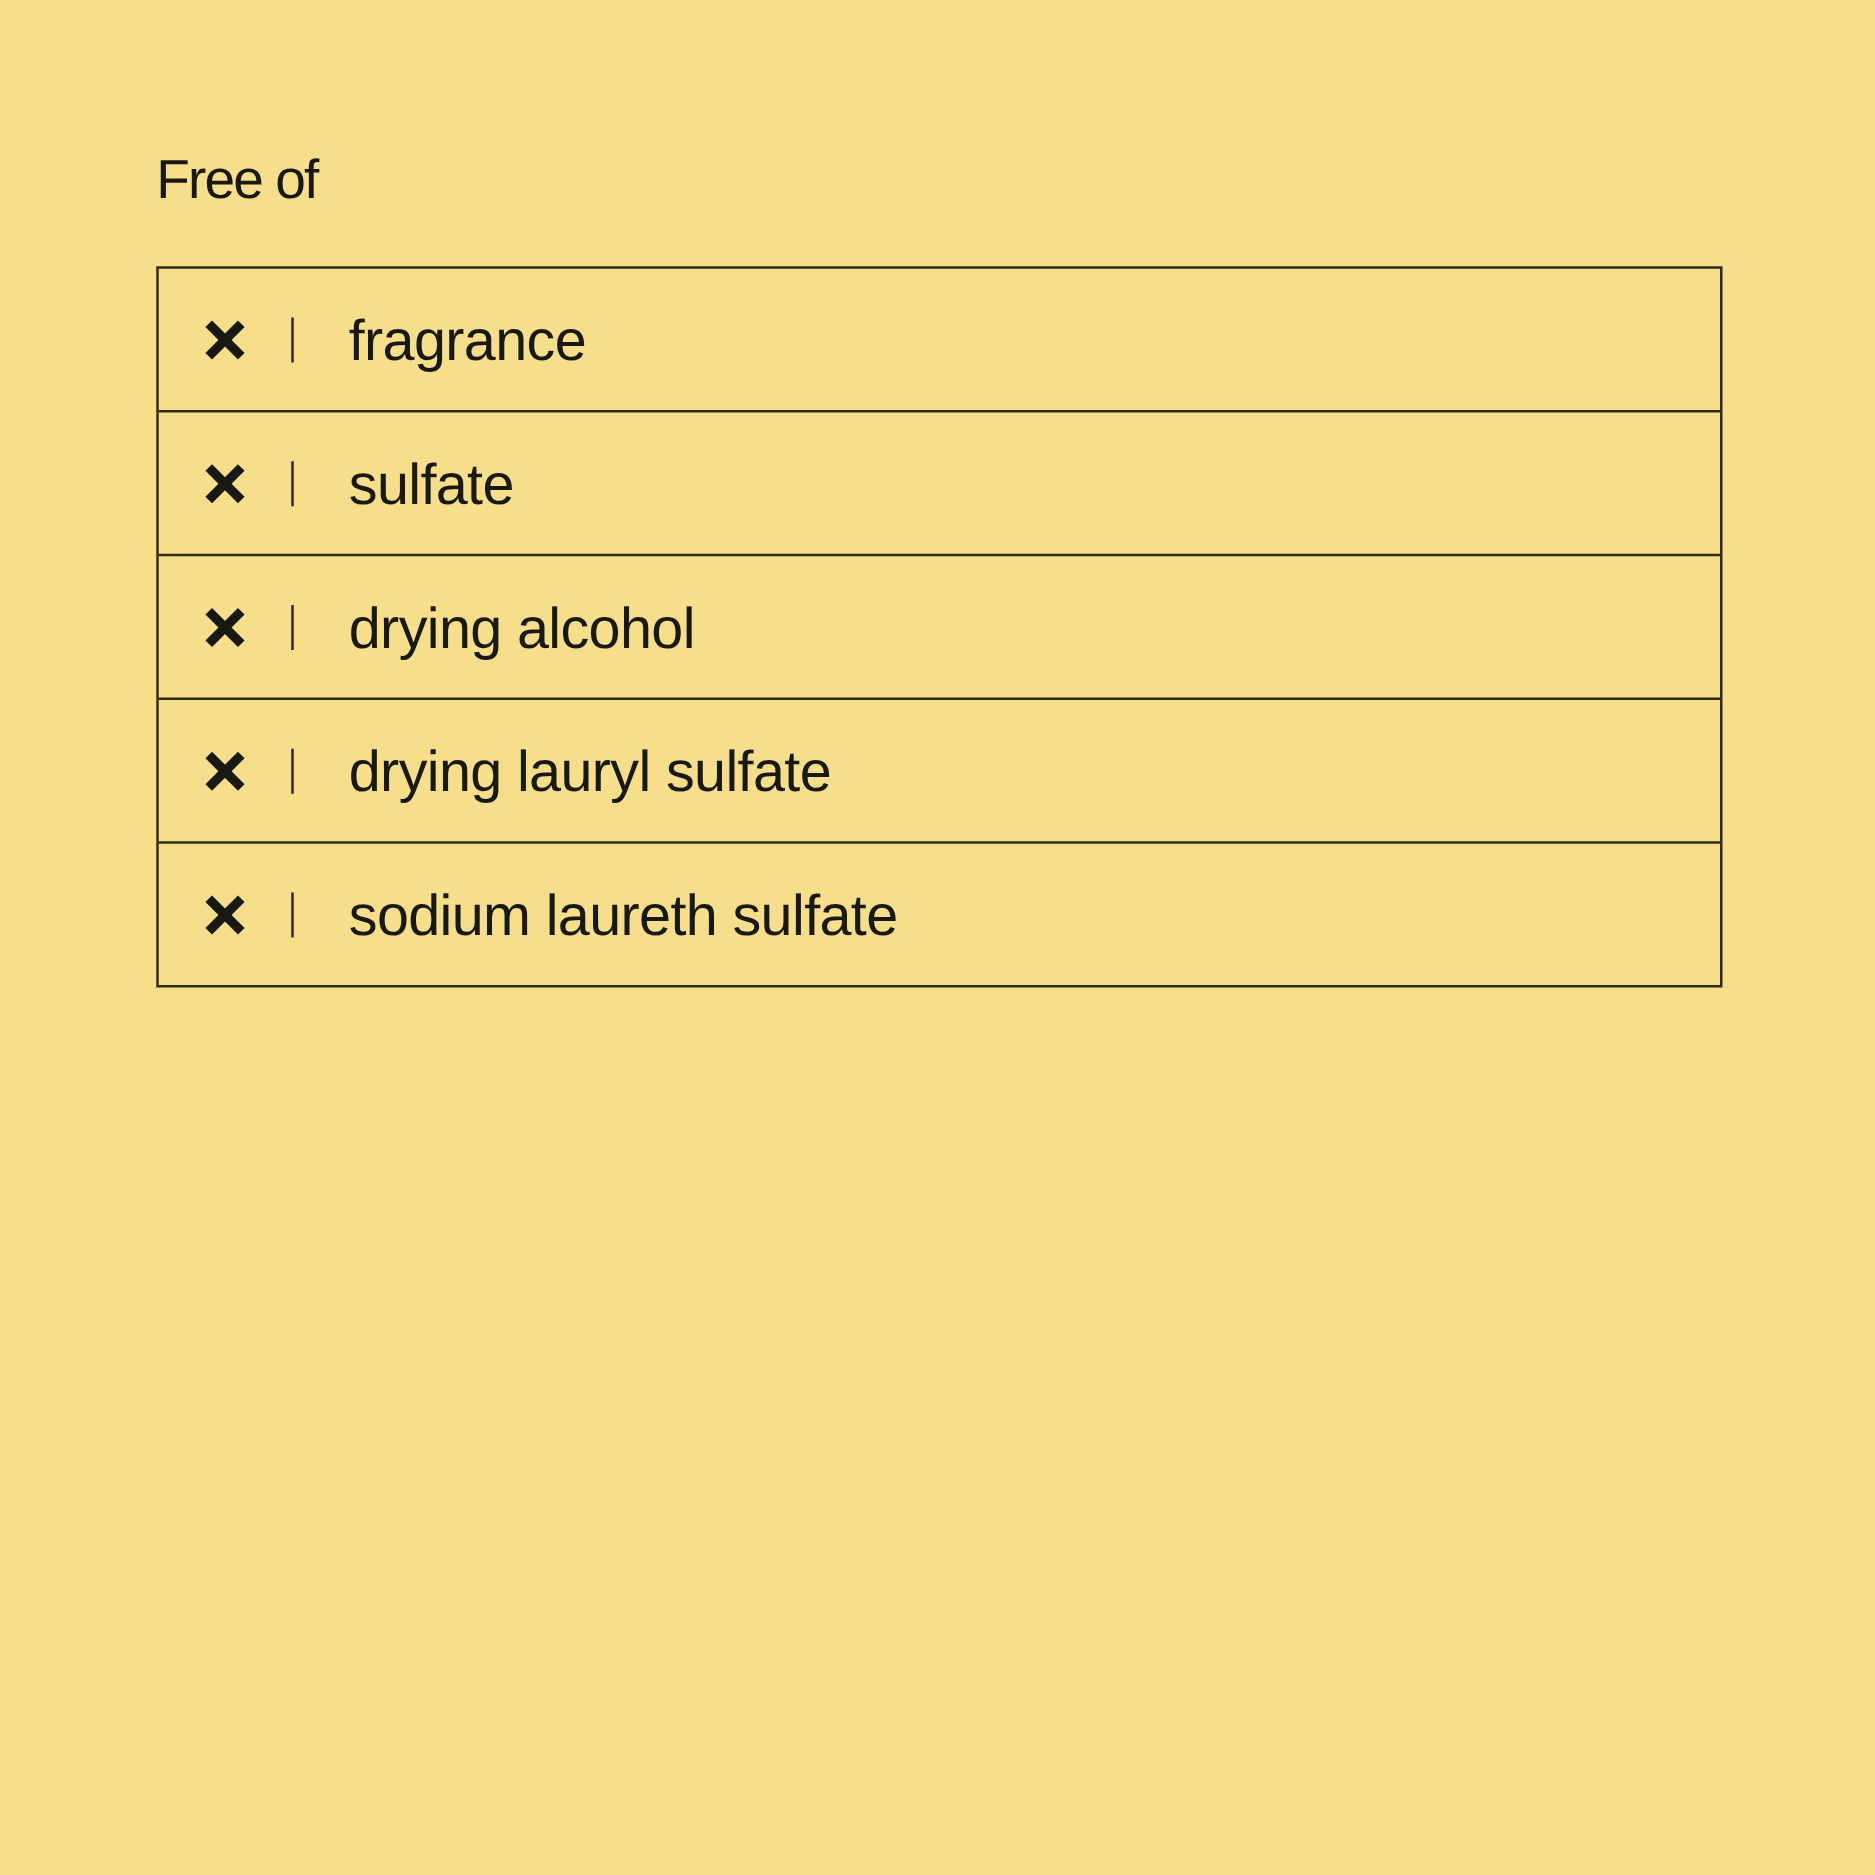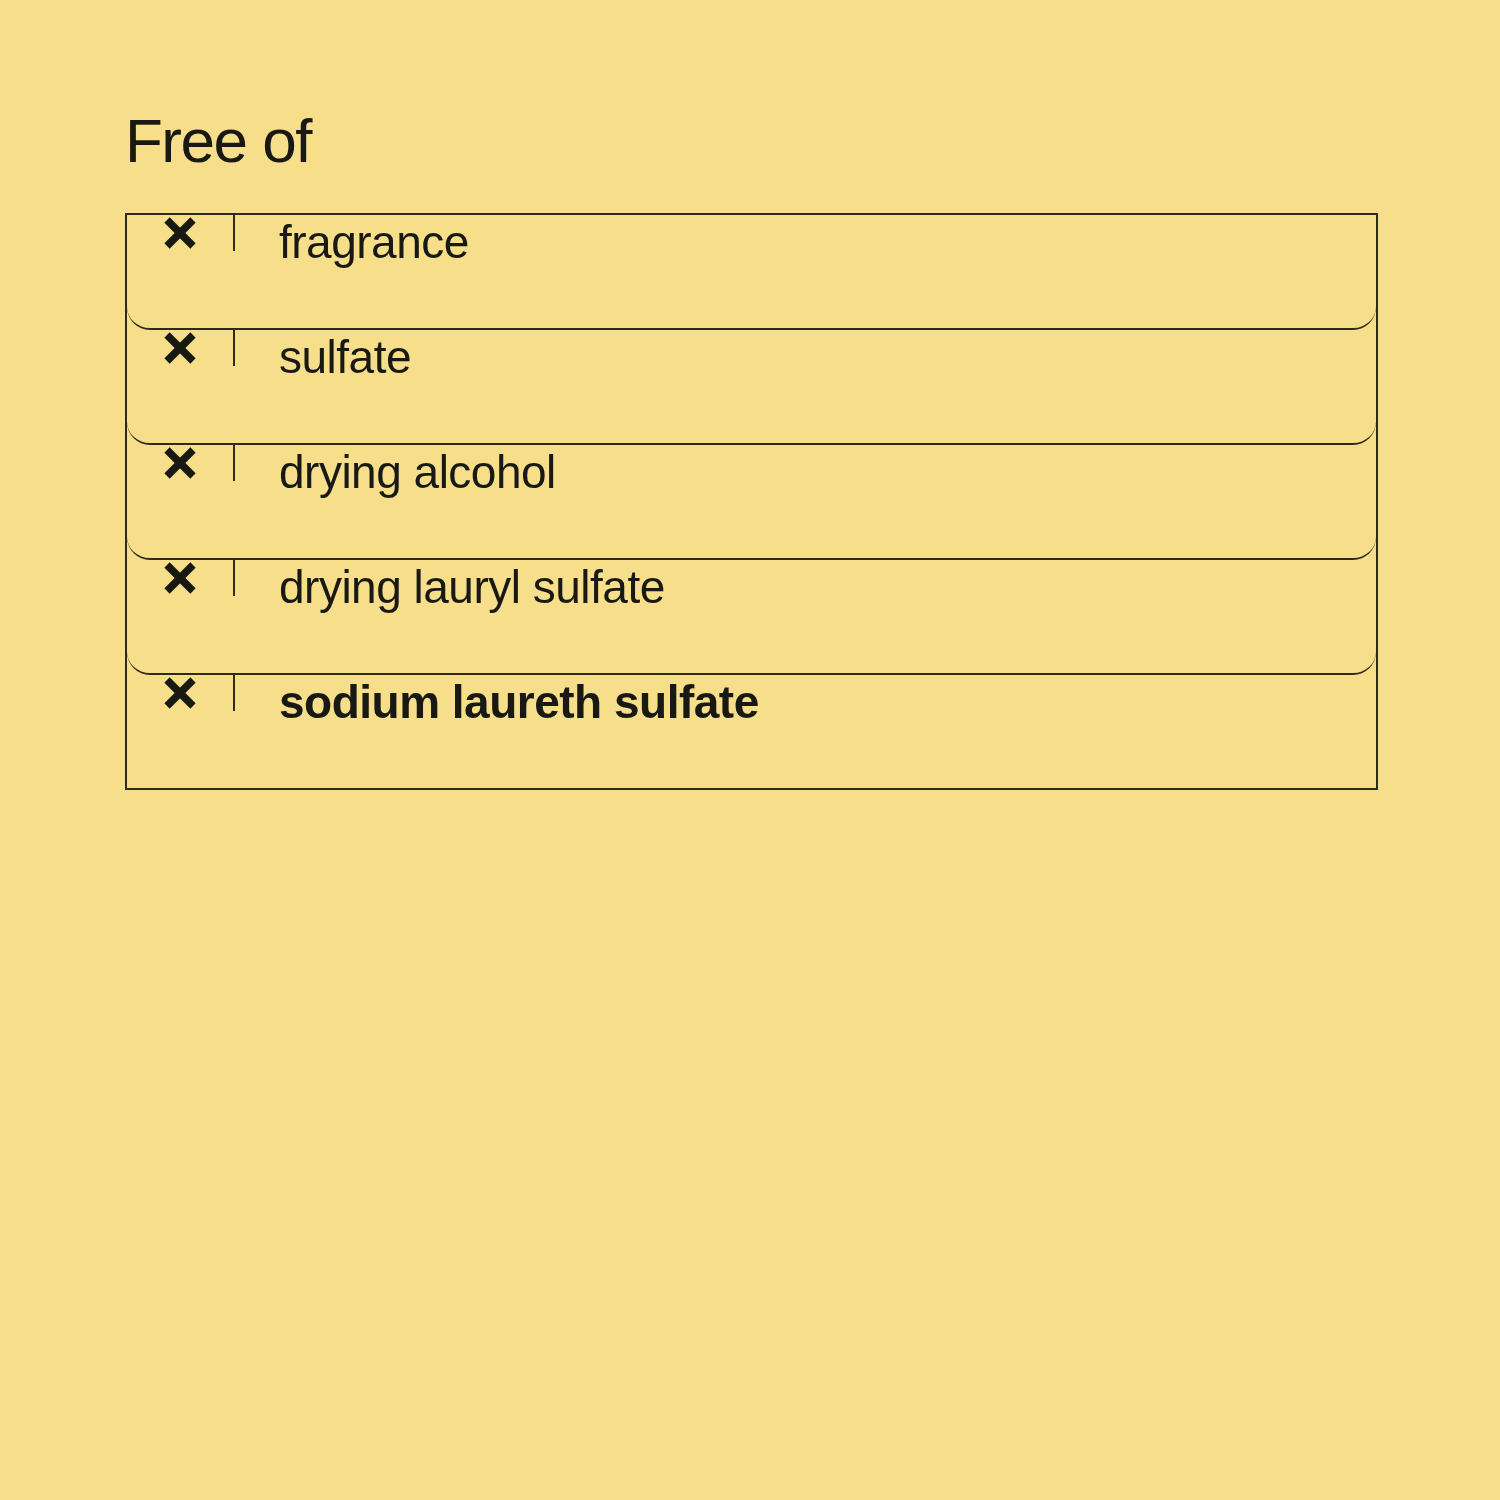--- a/index.html
+++ b/index.html
@@ -13,45 +13,43 @@
     position: relative;
     width: 1500px;
     height: 1500px;
     background: var(--bg, #F6DE8B);
     overflow: hidden;
     color: var(--ink, #191914);
   }
   .heading {
     position: absolute;
     left: 125px;
-    top: 110px;
-    font-size: 62px;
+    top: 122px;
+    font-size: 44px;
     line-height: 1.0;
     letter-spacing: -1.5px;
     color: var(--ink, #191914);
     white-space: nowrap;
   }
   .free-of-table {
     position: absolute;
     left: 125px;
     top: 213px;
     width: 1253px;
     box-sizing: border-box;
     border: 2px solid var(--line, #2e2b19);
   }
   .row {
     display: flex;
-    align-items: flex-start;
+    align-items: center;
     height: 113px;
     border-bottom: 2px solid var(--line, #2e2b19);
-    border-radius: 23px;
   }
   .row:last-child {
     border-bottom: none;
-    font-weight: bold;
   }
   .cell-icon {
     width: 108px;
     flex: 0 0 108px;
     box-sizing: border-box;
     border-right: 2px solid var(--line, #2e2b19);
     display: flex;
     align-items: center;
     justify-content: center;
   }

